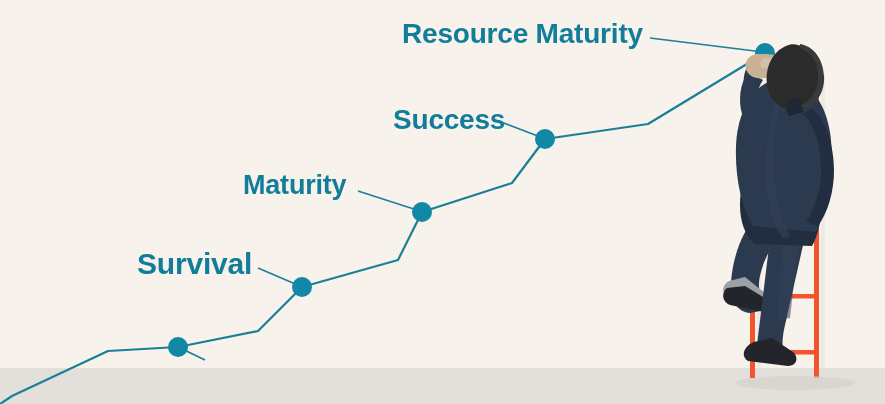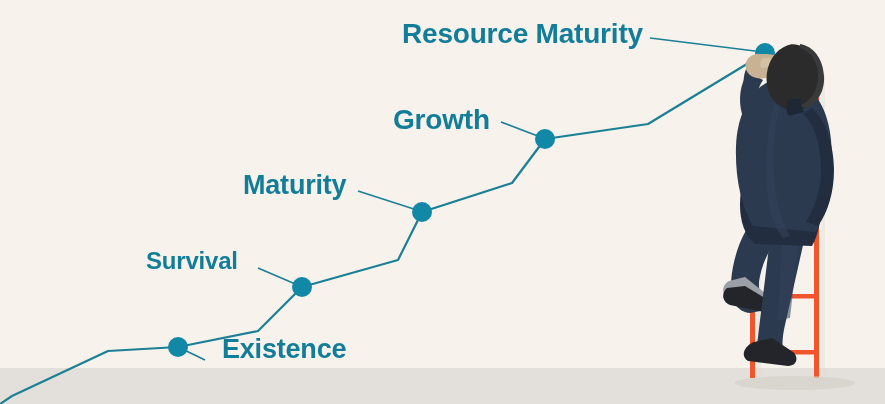--- a/index.html
+++ b/index.html
@@ -21,21 +21,21 @@
   .lbl{
     position:absolute;
     color:#127d99;
     font-weight:700;
     white-space:nowrap;
     letter-spacing:-0.2px;
   }
   #lbl-resource{ left:402px; top:18px;  font-size:28px; }
   #lbl-growth  { left:393px; top:104px; font-size:28px; }
   #lbl-success { left:243px; top:170px; font-size:27px; }
-  #lbl-survival{ left:146px; top:247px; font-size:24px; }
+  #lbl-survival{ left:137px; top:247px; font-size:30px; }
   #lbl-existence{left:222px; top:334px; font-size:27px; }
 </style>
 </head>
 <body>
 
 <div id="stage">
 
   <div id="ground"></div>
 
   <svg id="art" viewBox="0 0 885 404">
@@ -117,21 +117,20 @@
                C810,110 820,98 821,80 C822,62 812,48 798,45 C794,44 790,44 786,46 Z" fill="#2b2b2b"></path>
       <path d="M800,48 C812,52 819,64 818,78 C817,92 810,102 799,106
                L806,108 C818,104 825,90 824,76 C823,58 813,46 800,44 Z" fill="#3a3a3a"></path>
 
       <path d="M788,100 C786,106 786,112 789,116 L804,112 C801,108 800,102 801,98 Z" fill="#1e2835"></path>
     </g>
   </svg>
 
   <div class="lbl" id="lbl-resource">Resource Maturity</div>
 
-  <div class="lbl" id="lbl-growth">Growth</div>
+  <div class="lbl" id="lbl-growth">Success</div>
 
   <div class="lbl" id="lbl-success">Maturity</div>
 
   <div class="lbl" id="lbl-survival">Survival</div>
 
-  <div class="lbl" id="lbl-existence">Existence</div>
 
 </div>
 
 </body></html>

